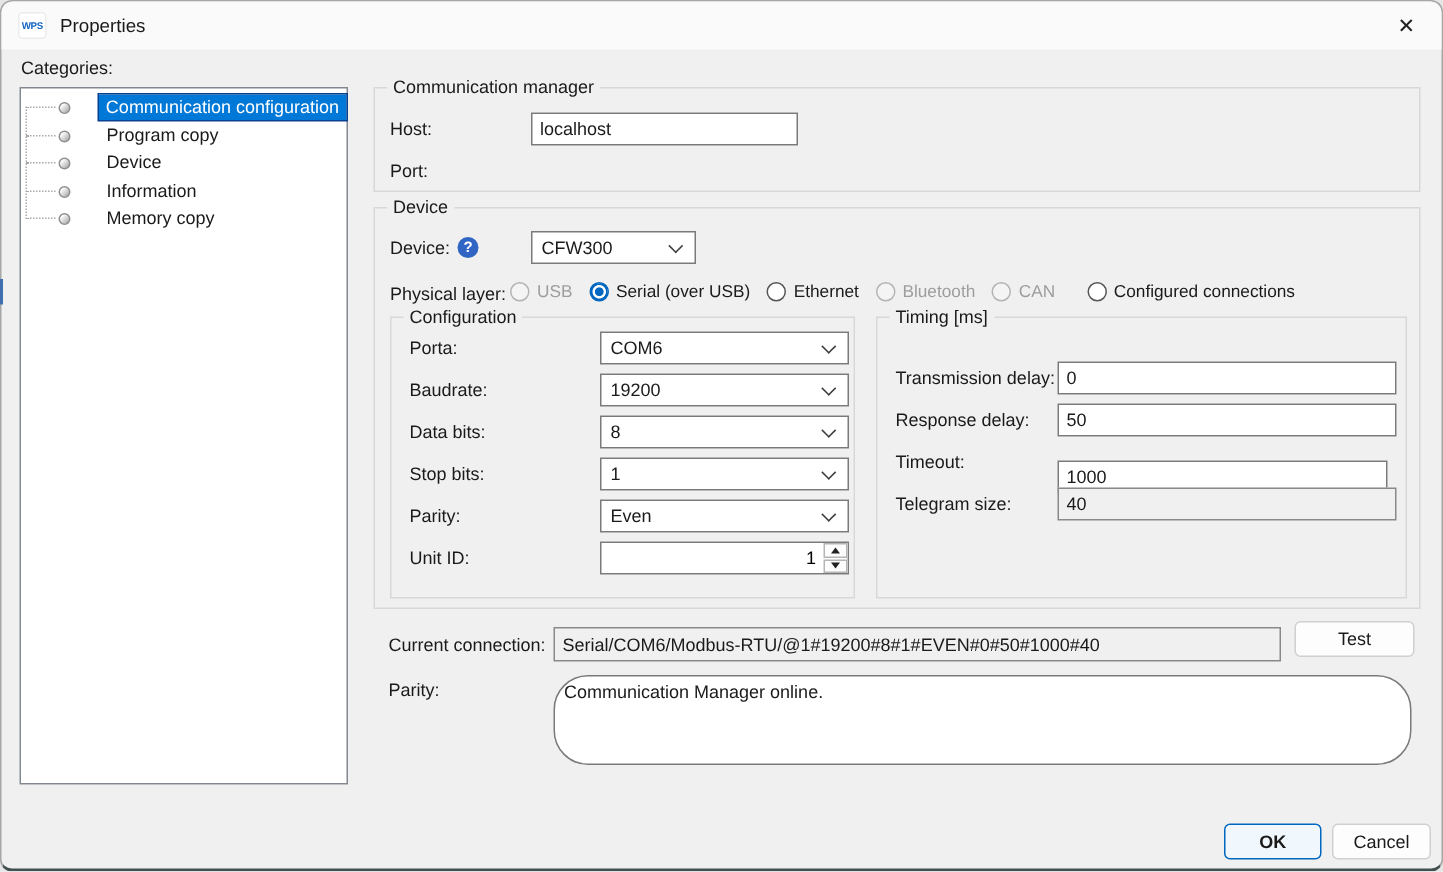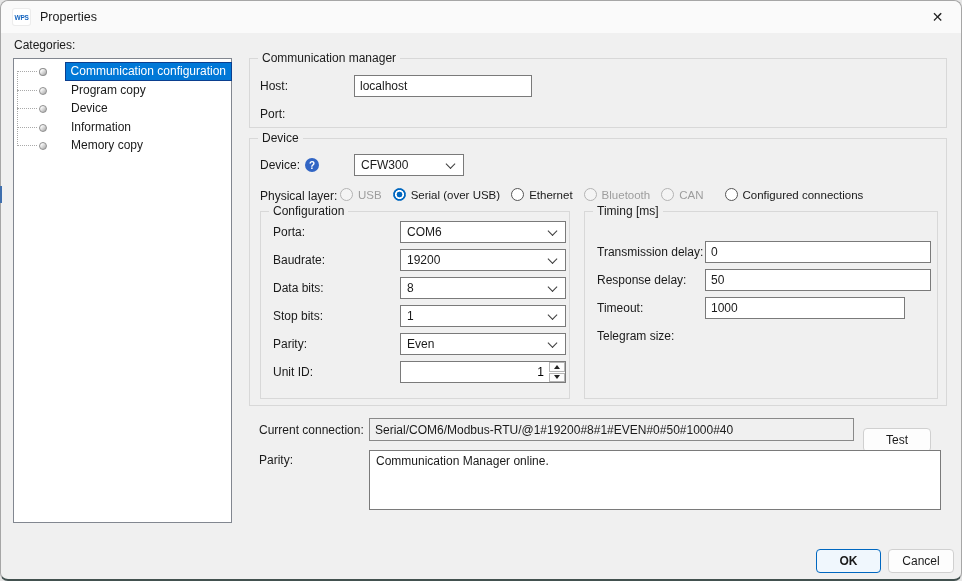--- a/index.html
+++ b/index.html
@@ -293,34 +293,35 @@
     <div class="groupbox" style="left:334px;top:72px;width:354px;height:188px">
       <span class="legend">Timing [ms]</span>
 
       <span class="lbl" style="left:12px;top:29px;line-height:22px">Transmission delay:</span>
       <input class="txt" style="left: 120px; top: 29px; width: 226px;" value="0">
 
       <span class="lbl" style="left:12px;top:57px;line-height:22px">Response delay:</span>
       <input class="txt" style="left: 120px; top: 57px; width: 226px;" value="50">
 
       <span class="lbl" style="left:12px;top:85px;line-height:22px">Timeout:</span>
-      <input class="txt" style="left: 120px; top: 85px; width: 200px;" value="1000">
+      <input class="txt" style="left: 120px; top: 95px; width: 220px;" value="1000">
 
       <span class="lbl" style="left:12px;top:113px;line-height:22px">Telegram size:</span>
+      <input class="txt ro" style="left: 120px; top: 113px; width: 226px;" readonly="" value="40">
     </div>
   </div>
 
   <span class="lbl" style="left:258px;top:417px;line-height:24px">Current connection:</span>
   <input class="txt ro" style="left: 368px; top: 417px; width: 485px; height: 23px;" readonly="" value="Serial/COM6/Modbus-RTU/@1#19200#8#1#EVEN#0#50#1000#40">
-  <div class="btn" style="left:862px;top:427px;width:68px">
+  <div class="btn" style="left:862px;top:413px;width:80px">
     <span>Test</span>
   </div>
 
   <span class="lbl" style="left:258px;top:449px;line-height:20px">Parity:</span>
-  <textarea class="status-area" style="left: 368px; top: 449px; width: 572px; height: 60px;" readonly="">Communication Manager online.</textarea>
+  <textarea class="status-area" style="left: 368px; top: 449px; width: 572px; height: 60px; border-radius: 23px;" readonly="">Communication Manager online.</textarea>
 
   <div class="btn primary" style="left:815px;top:548px;width:65px">
     <span>OK</span>
   </div>
   <div class="btn" style="left:887px;top:548px;width:66px">
     <span>Cancel</span>
   </div>
 </div>
 
 <div class="edge-artifact"></div>

